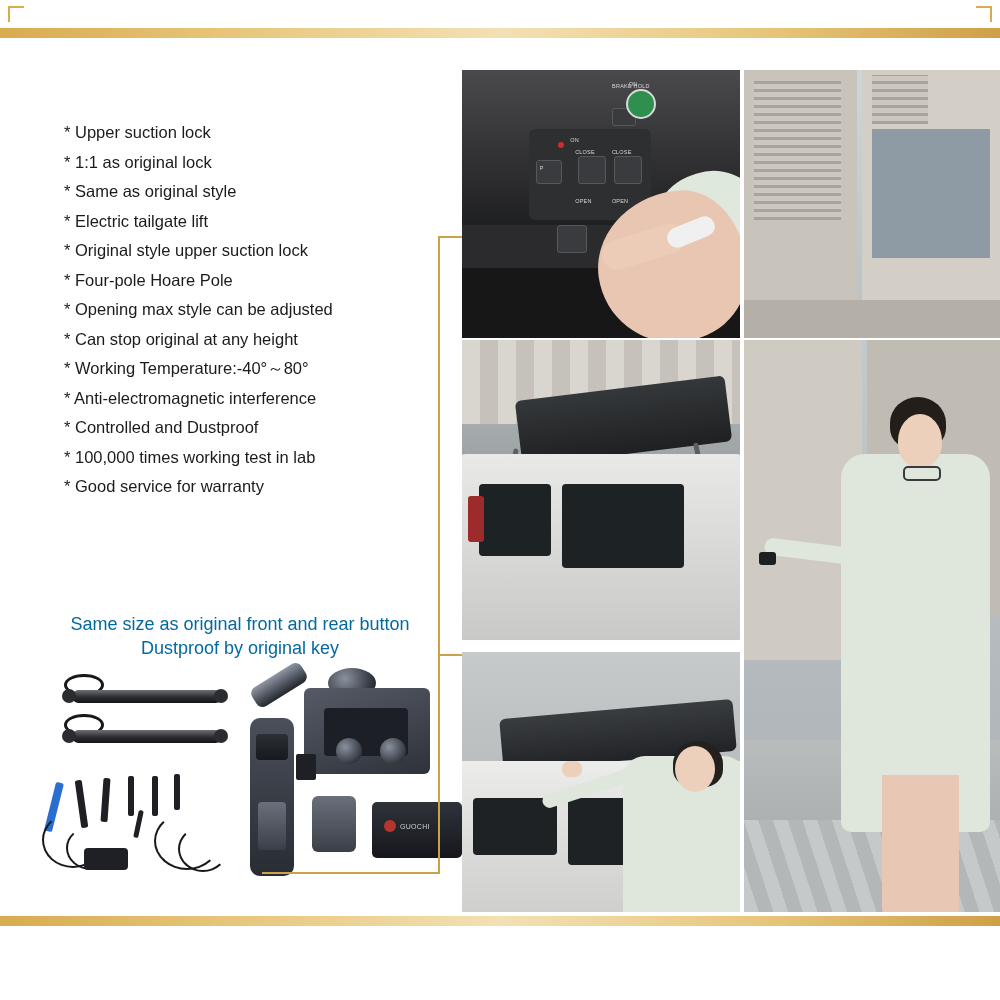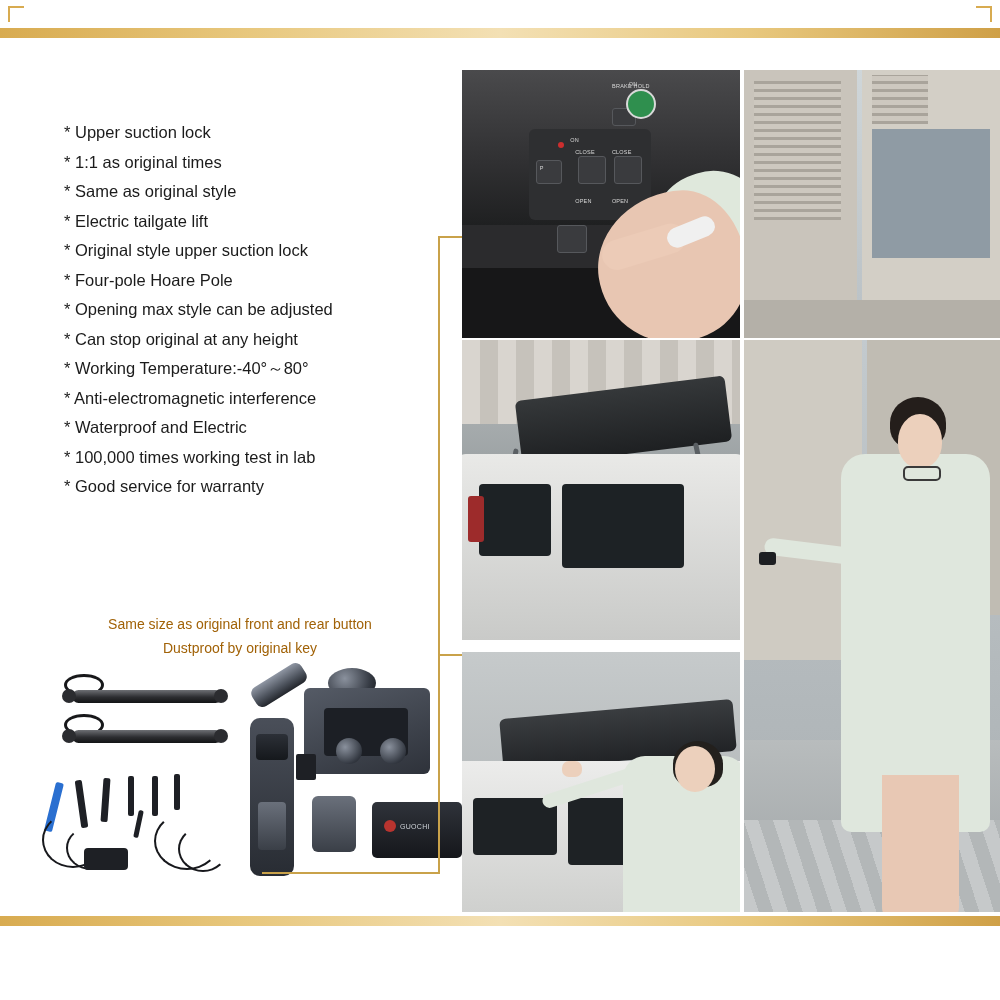--- a/index.html
+++ b/index.html
@@ -57,22 +57,22 @@
 
   
   .caption-block {
     position: absolute;
     left: 40px;
     top: 612px;
     width: 400px;
     text-align: center;
   }
   .caption-line {
-    font-size: 14px;
-    color: #a16207;
+    font-size: 18px;
+    color: #0369a1;
     line-height: 24px;
   }
 
   
   .parts-photo {
     position: absolute;
     left: 28px;
     top: 662px;
     width: 420px;
     height: 230px;
@@ -267,30 +267,30 @@
 <div class="page">
 
   <div class="bar-top-thin"></div>
   <div class="corner corner-tl"></div>
   <div class="corner corner-tr"></div>
   <div class="bar bar-top"></div>
   <div class="bar bar-bottom"></div>
 
   <div class="feature-list">
     <div class="feature-item">* Upper suction lock</div>
-    <div class="feature-item">* 1:1 as original times</div>
+    <div class="feature-item">* 1:1 as original lock</div>
     <div class="feature-item">* Same as original style</div>
     <div class="feature-item">* Electric tailgate lift</div>
     <div class="feature-item">* Original style upper suction lock</div>
     <div class="feature-item">* Four-pole Hoare Pole</div>
     <div class="feature-item">* Opening max style can be adjusted</div>
     <div class="feature-item">* Can stop original at any height</div>
     <div class="feature-item">* Working Temperature:-40°～80°</div>
     <div class="feature-item">* Anti-electromagnetic interference</div>
-    <div class="feature-item">* Waterproof and Electric</div>
+    <div class="feature-item">* Controlled and Dustproof</div>
     <div class="feature-item">* 100,000 times working test in lab</div>
     <div class="feature-item">* Good service for warranty</div>
   </div>
 
   <div class="caption-block">
     <div class="caption-line">Same size as original front and rear button</div>
     <div class="caption-line">Dustproof by original key</div>
   </div>
 
   <div class="parts-photo">

